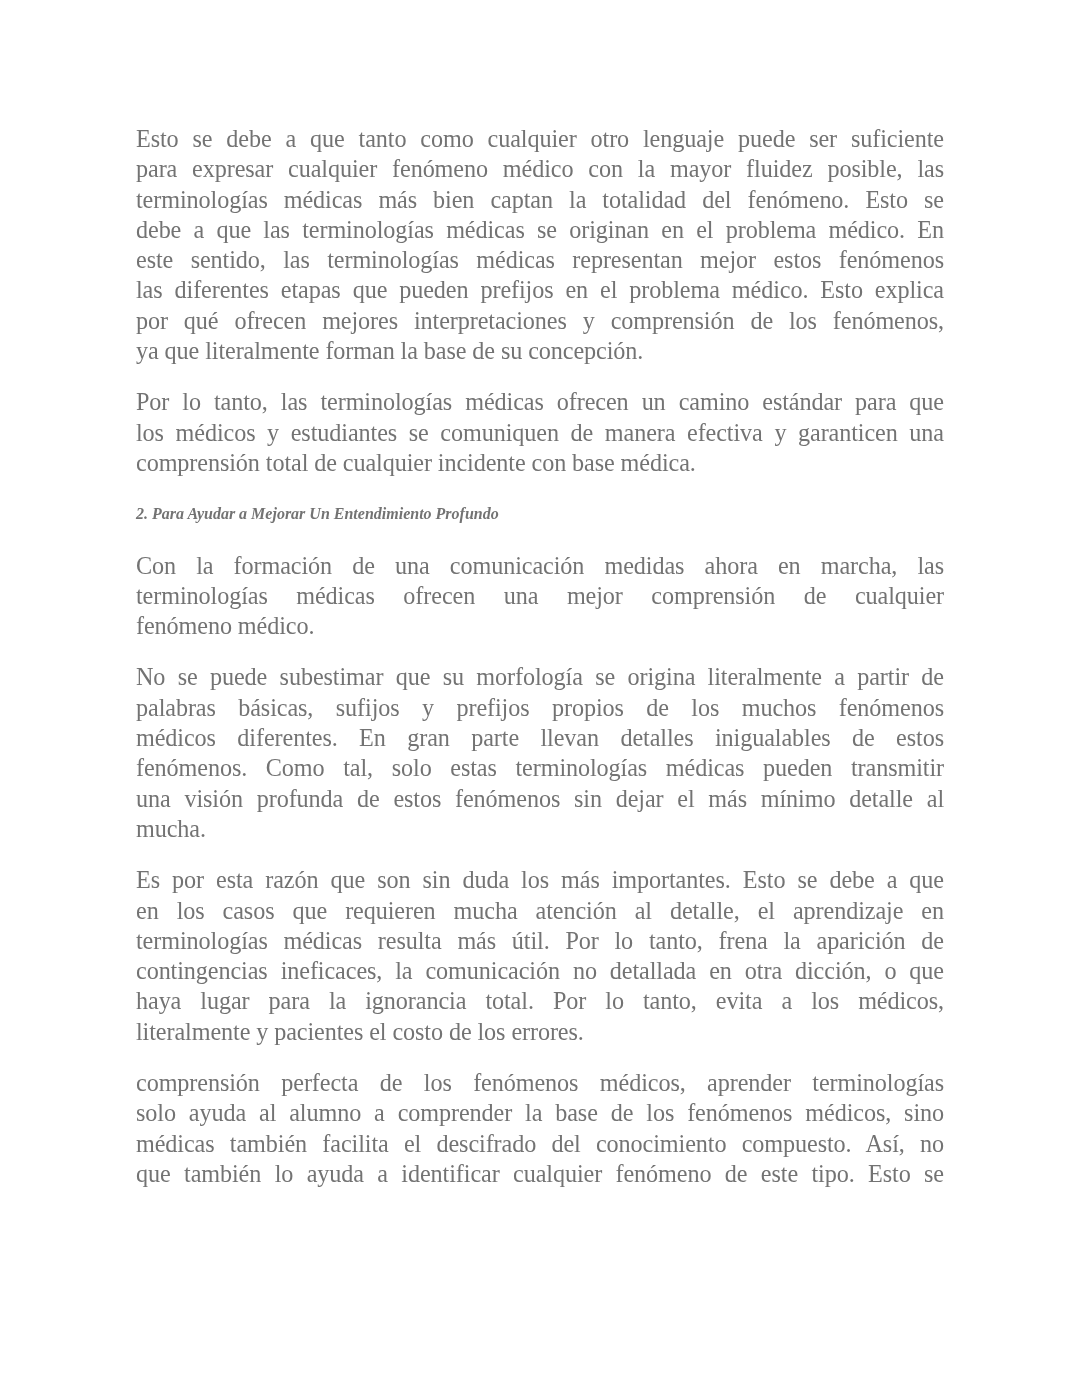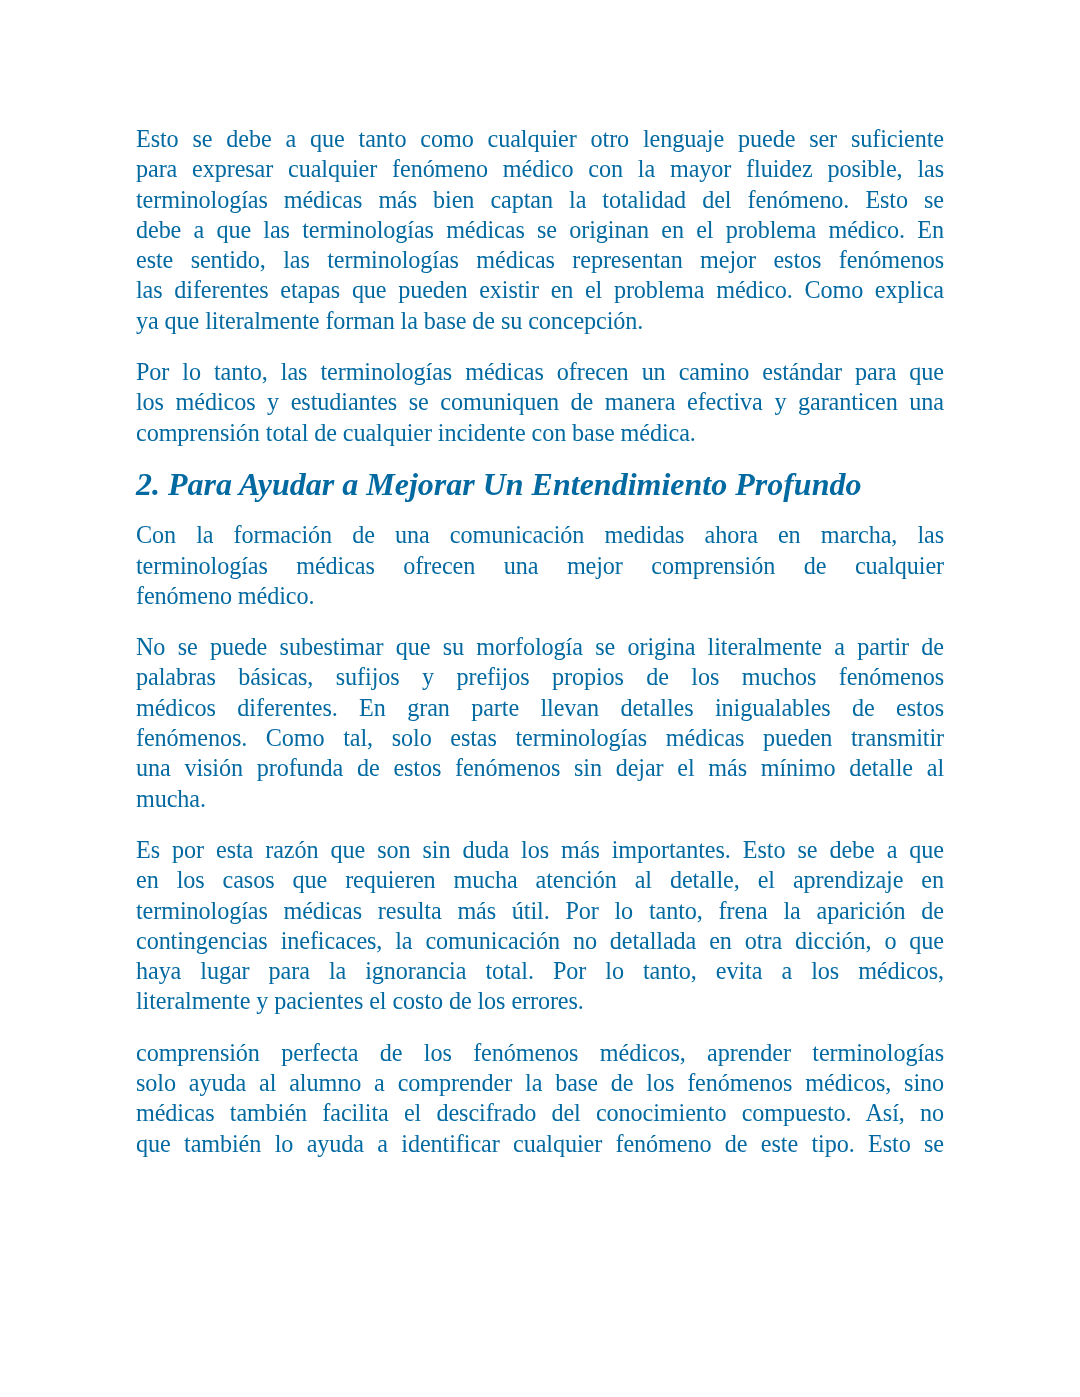--- a/index.html
+++ b/index.html
@@ -11,37 +11,37 @@
       width: 1080px;
       height: 1397px;
       position: relative;
       overflow: hidden;
     }
     .page {
       position: absolute;
       left: 136px;
       top: 124px;
       width: 808px;
-      color: #0369a1;
+      color: #737373;
       font-family: "Liberation Serif", "DejaVu Serif", serif;
       font-size: 24.2px;
       line-height: 30.3px;
     }
     .para {
       margin: 0 0 21px 0;
       text-align: justify;
       text-align-last: left;
       letter-spacing: -0.1px;
       word-spacing: 0px;
     }
     .heading {
       margin: 0 0 21px 0;
       font-weight: bold;
       font-style: italic;
-      font-size: 32px;
+      font-size: 16px;
       line-height: 30.3px;
     }
     .line {
       display: block;
       text-align: justify;
       text-align-last: justify;
       white-space: nowrap;
       height: 30.3px;
     }
     .line.last {
@@ -52,21 +52,22 @@
 <body>
 
 <div class="page">
 
   <div class="para">
     <span class="line">Esto se debe a que tanto como cualquier otro lenguaje puede ser suficiente</span>
     <span class="line">para expresar cualquier fenómeno médico con la mayor fluidez posible, las</span>
     <span class="line">terminologías médicas más bien captan la totalidad del fenómeno. Esto se</span>
     <span class="line">debe a que las terminologías médicas se originan en el problema médico. En</span>
     <span class="line">este sentido, las terminologías médicas representan mejor estos fenómenos</span>
-    <span class="line">las diferentes etapas que pueden existir en el problema médico. Como explica</span>
+    <span class="line">las diferentes etapas que pueden prefijos en el problema médico. Esto explica</span>
+    <span class="line">por qué ofrecen mejores interpretaciones y comprensión de los fenómenos,</span>
     <span class="line last">ya que literalmente forman la base de su concepción.</span>
   </div>
 
   <div class="para">
     <span class="line">Por lo tanto, las terminologías médicas ofrecen un camino estándar para que</span>
     <span class="line">los médicos y estudiantes se comuniquen de manera efectiva y garanticen una</span>
     <span class="line last">comprensión total de cualquier incidente con base médica.</span>
   </div>
 
   <div class="heading">2. Para Ayudar a Mejorar Un Entendimiento Profundo</div>

